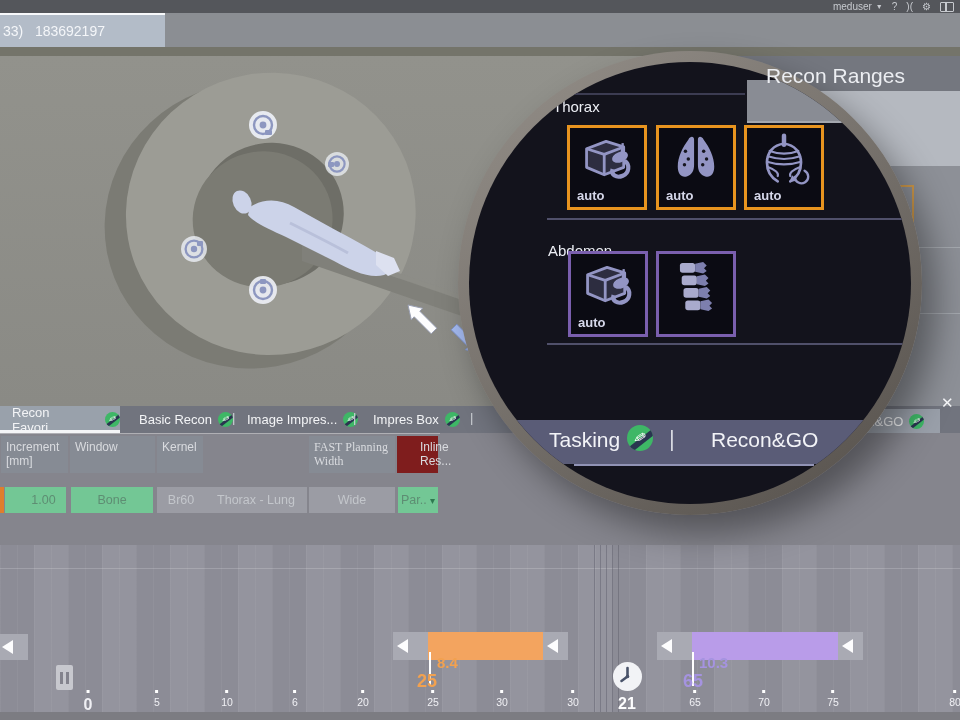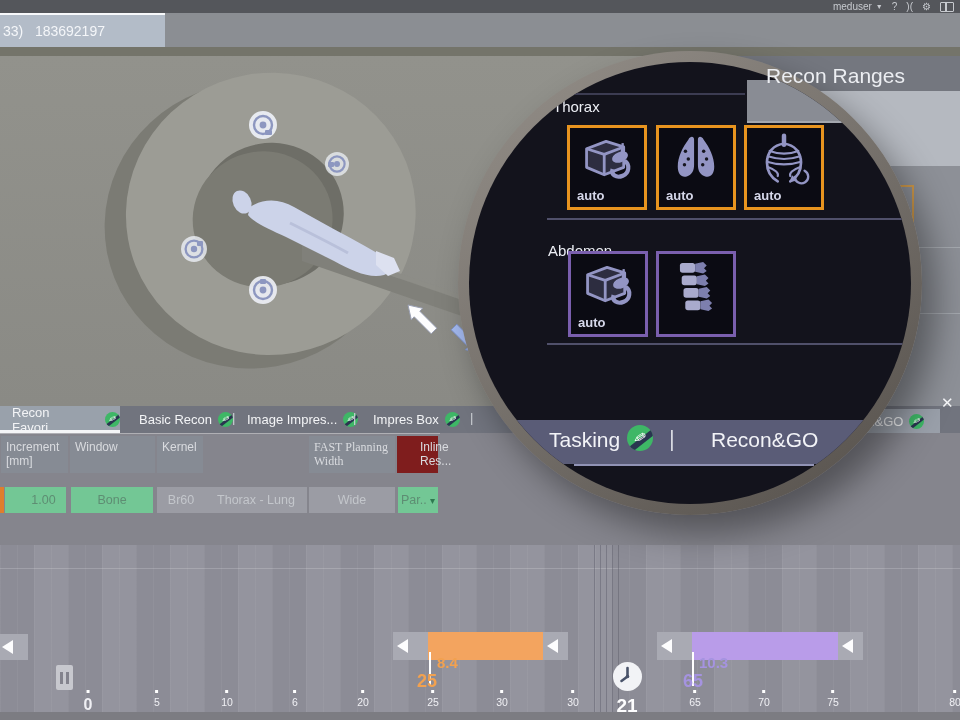--- a/index.html
+++ b/index.html
@@ -101,21 +101,21 @@
   .val-top{font-size:15px;font-weight:bold;}
   .val-bot{font-size:18px;font-weight:bold;}
   .pausebtn{left:56px;top:665px;width:17px;height:25px;background:#c7c8ce;border-radius:2px;
     display:flex;align-items:center;justify-content:center;gap:3px;cursor:pointer;}
   .pausebtn i{display:block;width:3px;height:12px;background:#83838d;}
   .clock{left:613px;top:662px;width:29px;height:29px;border-radius:50%;background:#f2f3f6;}
   .rtick{top:690px;transform:translateX(-50%);text-align:center;color:#f0f0f4;}
   .rtick .dot{display:block;width:3px;height:3px;background:#fff;margin:0 auto 3px;}
   .rlab{font-size:10.5px;display:block;}
   .rlab.big{font-size:16px;font-weight:bold;}
-  .cur-label{color:#fdfdfe;font-size:19px;font-weight:bold;transform:translateX(-50%);}
+  .cur-label{color:#fdfdfe;font-size:16px;font-weight:bold;transform:translateX(-50%);}
 </style>
 </head>
 <body>
 
 <div id="screen">
 
   <div class="abs topbar"></div>
   <div class="abs topbar-right">
     <span style="display:flex;gap:4px;align-items:center;">
       <span>meduser</span>

